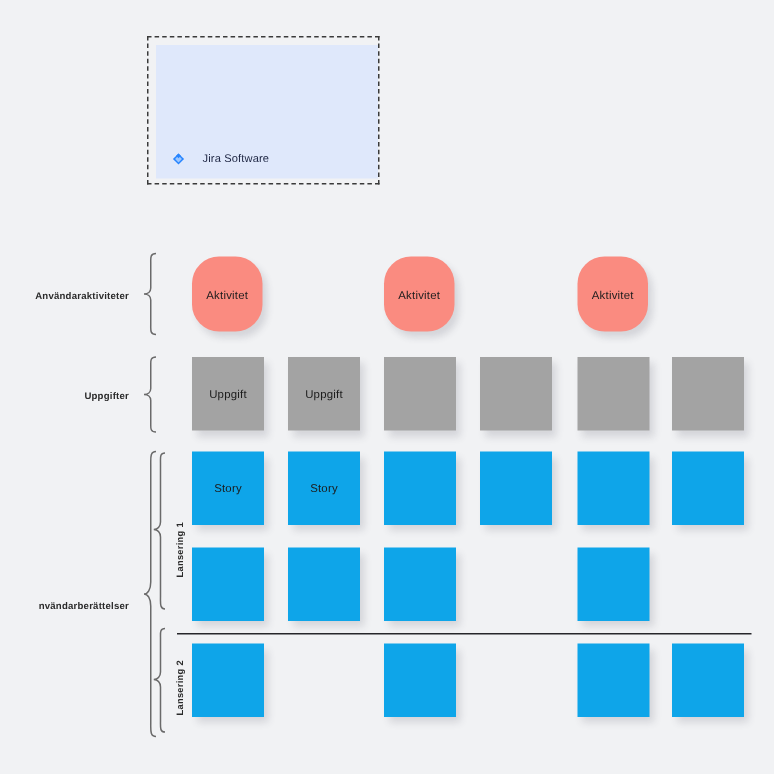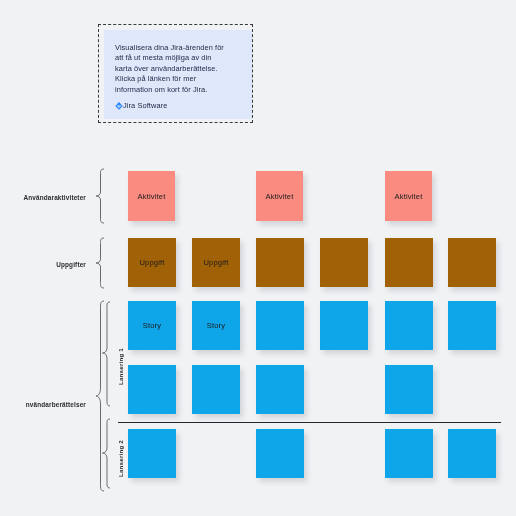--- a/index.html
+++ b/index.html
@@ -30,21 +30,21 @@
     font-size:7.4px;
     line-height:10.4px;
     color:#1b2340;
     letter-spacing:.08px;
     margin:0;
     white-space:pre-line;
   }
   .info-link{
     position:absolute;
     left:11px;bottom:9px;
-    display:flex;align-items:center;gap:0;
+    display:flex;align-items:center;gap:12px;
   }
   .jira-glyph{width:8px;height:8px;display:block;}
   .info-link-label{
     font-size:7.4px;color:#1b2340;letter-spacing:.1px;
   }
 
   
   .row-label{
     position:absolute;
     font-size:6.4px;
@@ -69,45 +69,40 @@
   
   .note{
     position:absolute;
     box-sizing:border-box;
     display:flex;align-items:center;justify-content:center;
     font-size:7.6px;
     color:#1c1c1c;
     letter-spacing:.15px;
     box-shadow:3px 4px 5px rgba(60,64,80,.16);
   }
-  .note.activity{background:#fa8b80;}
-  .note.task{background:#a16207;}
+  .note.activity{background:#fa8b80;border-radius:18px;}
+  .note.task{background:#a3a3a3;}
   .note.story{background:#0ea5e9;}
   .note .note-label{pointer-events:none;}
 
   
   .release-divider{
     position:absolute;
     left:118px;width:383px;height:0;
     border-top:1.1px solid #26262a;
   }
 </style>
 </head>
 <body>
 
 <div id="canvas">
 
   <div class="sel-frame"></div>
 
   <div class="info-card">
-    <p class="info-text">Visualisera dina Jira-ärenden för
-att få ut mesta möjliga av din
-karta över användarberättelse.
-Klicka på länken för mer
-information om kort för Jira.</p>
     <div class="info-link">
       <svg class="jira-glyph" viewBox="0 0 16 16">
         <path d="M8 0.6 L15.4 8 L8 15.4 L0.6 8 Z" fill="#2684ff"></path>
         <path d="M8 3.4 L12.6 8 L8 12.6 L3.4 8 Z" fill="#ffffff" opacity="0.55"></path>
         <path d="M8 0.6 L11.2 3.8 L8 7 L4.8 3.8 Z" fill="#2684ff"></path>
       </svg>
       <span class="info-link-label">Jira Software</span>
     </div>
   </div>
 

